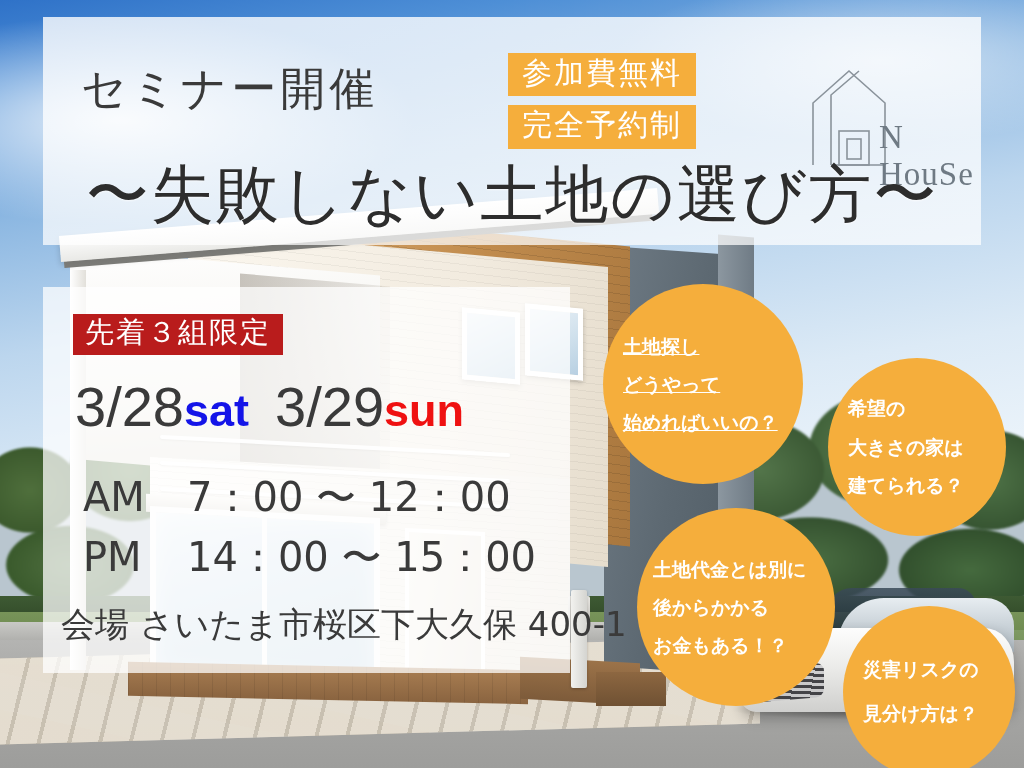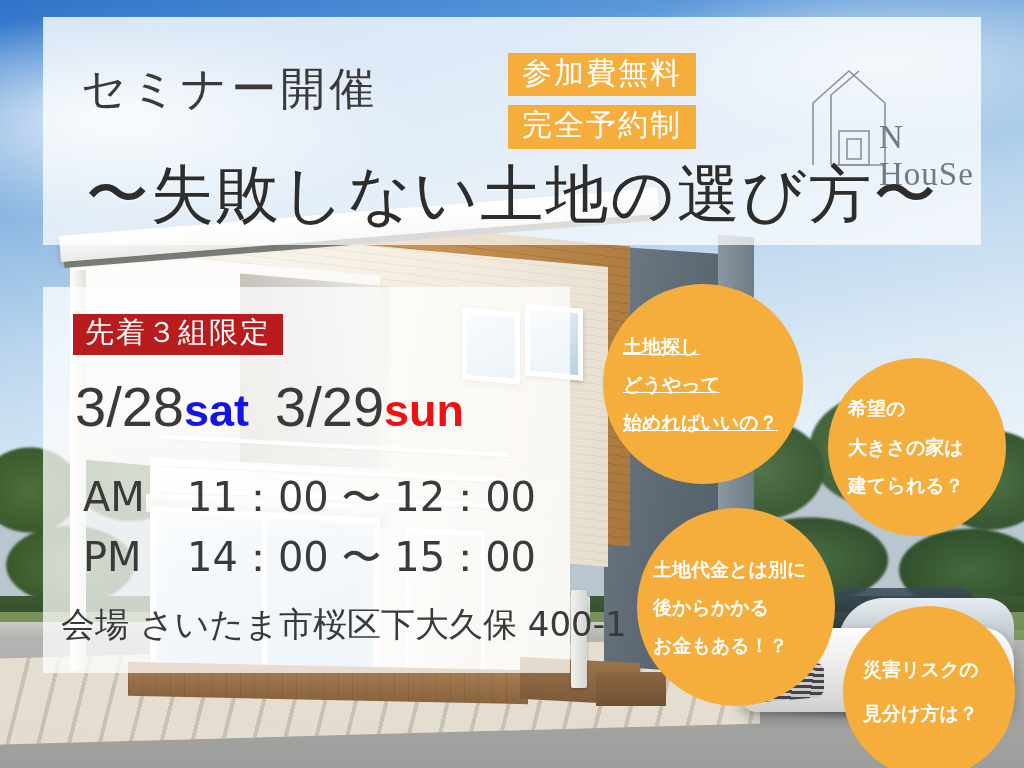--- a/index.html
+++ b/index.html
@@ -449,21 +449,21 @@
 
   <div class="panel-info">
 
     <div class="limit-badge">先着３組限定</div>
 
     <div class="dates">
       <span>3/28</span><span class="dow-sat">sat</span><span class="gap"></span><span>3/29</span><span class="dow-sun">sun</span>
     </div>
 
     <div class="timerow time-am">
-      <span class="lab">AM</span><span>11：00 〜 12：00</span>
+      <span class="lab">AM</span><span>7：00 〜 12：00</span>
     </div>
 
     <div class="timerow time-pm">
       <span class="lab">PM</span><span>14：00 〜 15：00</span>
     </div>
 
     <div class="venue">会場 さいたま市桜区下大久保 400-1</div>
   </div>
 
   <div class="bubble bubble-1">

